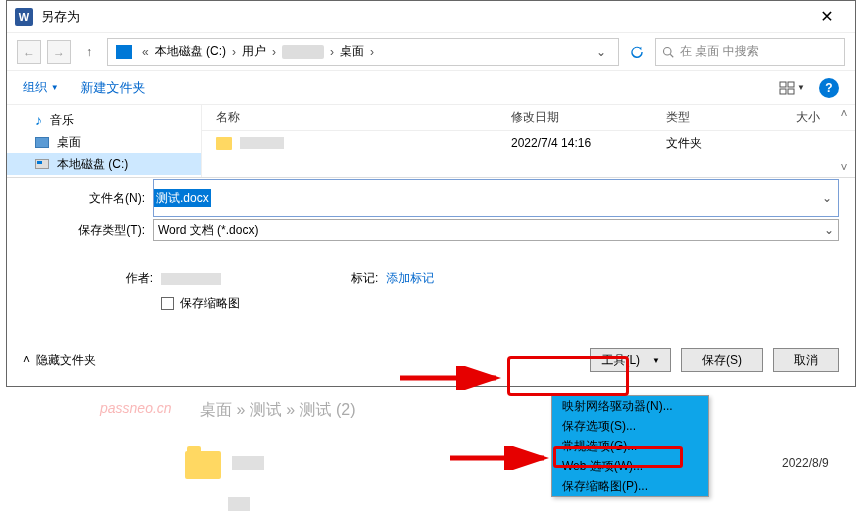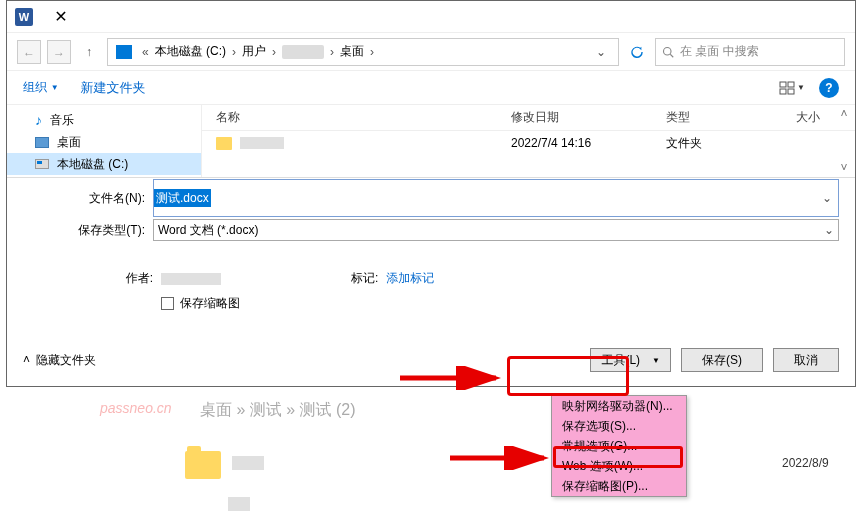--- a/index.html
+++ b/index.html
@@ -71,41 +71,42 @@
 .bottom { display: flex; align-items: center; padding: 10px 16px 14px 16px; }
 .hide-folders { display: flex; align-items: center; gap: 6px; cursor: pointer; }
 .btn-group { margin-left: auto; display: flex; gap: 10px; }
 .btn { height: 24px; border: 1px solid #888; background: #e8e8e8; padding: 0 20px; display: flex; align-items: center; cursor: pointer; }
 .btn.tools { padding: 0 10px; gap: 12px; }
 .drop-arrow { font-size: 8px; }
 
 .highlight-tools { position: absolute; border: 3px solid #e60000; border-radius: 4px; top: 356px; left: 507px; width: 122px; height: 40px; pointer-events: none; z-index: 5; }
 .highlight-general { position: absolute; border: 3px solid #e60000; border-radius: 3px; top: 446px; left: 553px; width: 130px; height: 22px; pointer-events: none; z-index: 5; }
 
-.dropdown-menu { position: absolute; top: 395px; left: 551px; width: 136px; border: 1px solid #999; background: #f9a8d4; box-shadow: 2px 2px 4px rgba(0,0,0,0.2); z-index: 3; }
+.dropdown-menu { position: absolute; top: 395px; left: 551px; width: 158px; border: 1px solid #999; background: #0ea5e9; box-shadow: 2px 2px 4px rgba(0,0,0,0.2); z-index: 3; }
 .dd-item { height: 20px; padding: 0 10px; display: flex; align-items: center; cursor: pointer; }
 
 .arrow1 { position: absolute; top: 366px; left: 398px; z-index: 4; pointer-events: none; }
 .arrow2 { position: absolute; top: 446px; left: 448px; z-index: 4; pointer-events: none; }
 
 .watermark { position: absolute; top: 400px; left: 100px; color: #f9b8b8; font-size: 14px; font-style: italic; }
 .bg-path { position: absolute; top: 400px; left: 200px; color: #aaa; font-size: 16px; }
 .bg-folder { position: absolute; top: 451px; left: 185px; width: 36px; height: 28px; background: #ffd862; border-radius: 2px; }
 .bg-folder::before { content: ""; position: absolute; top: -5px; left: 2px; width: 14px; height: 5px; background: #ffd862; border-radius: 2px 2px 0 0; }
 .bg-blur1 { position: absolute; top: 456px; left: 232px; width: 32px; height: 14px; background: #e0e0e0; }
 .bg-date { position: absolute; top: 456px; left: 782px; color: #333; }
 .bg-folder2 { position: absolute; top: 497px; left: 228px; width: 22px; height: 14px; background: #e0e0e0; }
 </style>
 </head>
 <body>
 
 <div class="dialog">
 
   <div class="titlebar">
     <div class="word-icon">W</div>
+    <div class="title">另存为</div>
     <div class="close">✕</div>
   </div>
 
   <div class="navbar">
     <div class="nav-btn">←</div>
     <div class="nav-btn">→</div>
     <div class="nav-up">↑</div>
     <div class="breadcrumb">
       <div class="bc-icon"></div>
       <span class="bc-sep">«</span>

